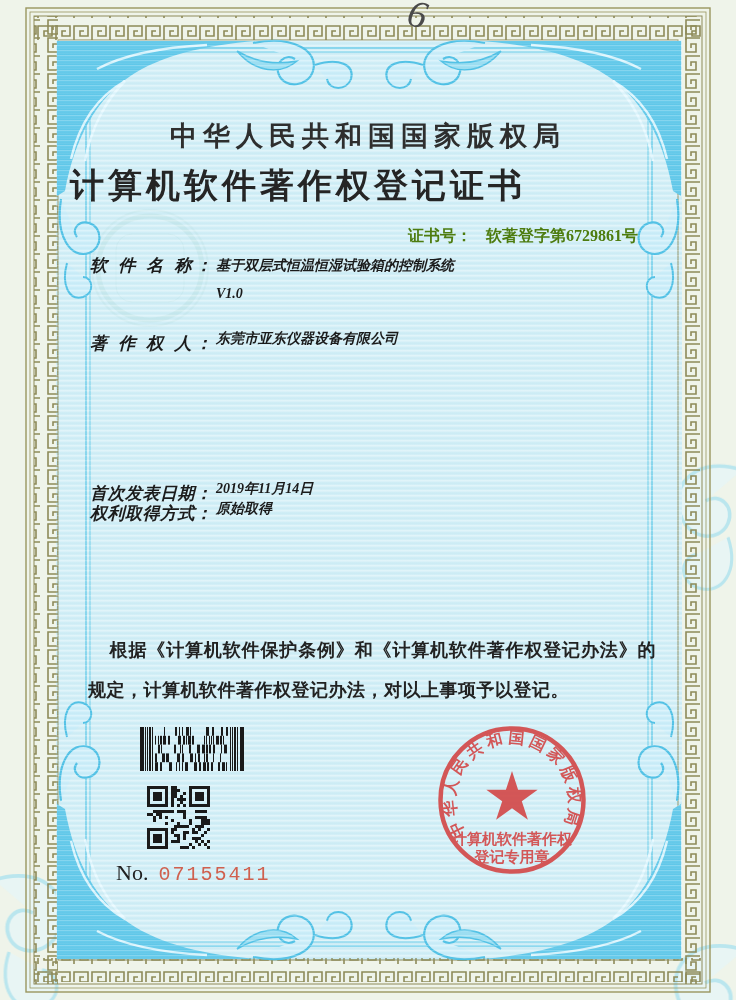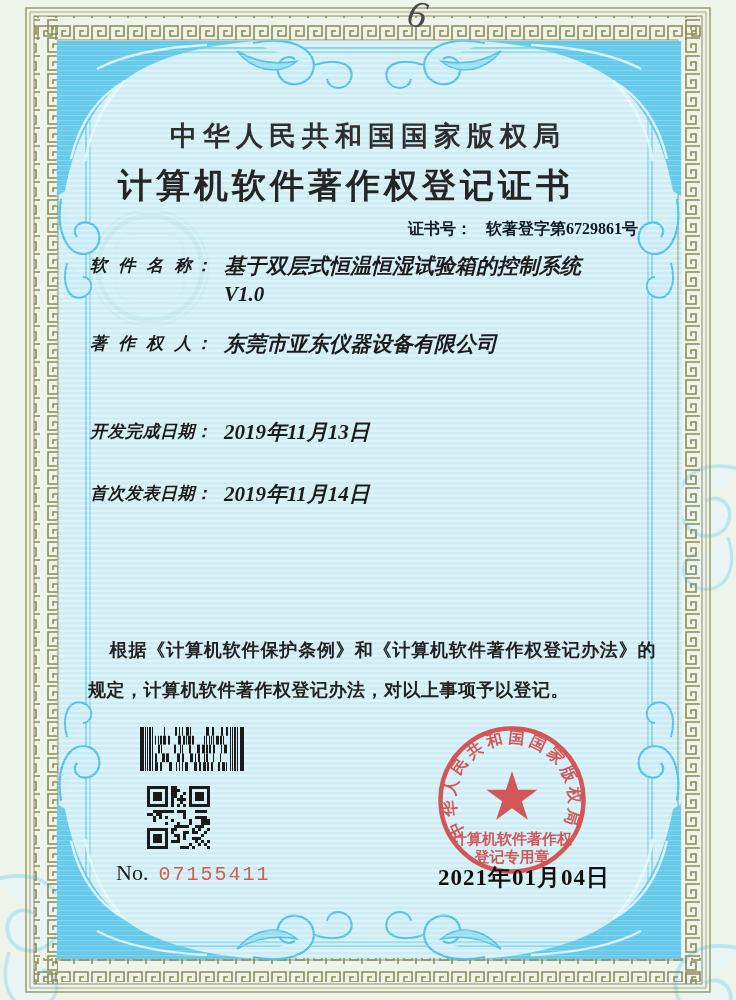--- a/index.html
+++ b/index.html
@@ -13,27 +13,27 @@
     position:absolute;left:56px;top:40px;width:626px;height:920px;z-index:1;
     background:repeating-linear-gradient(180deg,
       rgba(255,255,255,0.35) 0px, rgba(255,255,255,0) 2px,
       rgba(168,220,236,0.28) 3px, rgba(255,255,255,0) 5px);
     pointer-events:none;
   }
   .txt{position:absolute;z-index:3;color:#222;}
   .title1{left:0;top:118px;width:736px;text-align:center;font-size:27px;font-weight:700;
           letter-spacing:6px;color:#2e2e2e;}
   .title2{left:0;top:163px;width:596px;text-align:center;font-size:34px;font-weight:700;
-          letter-spacing:4px;color:#252525;margin-left:48px;}
-  .certno{right:98px;top:219px;font-size:16px;font-weight:700;color:#0f172a;}
+          letter-spacing:4px;color:#252525;}
+  .certno{right:98px;top:226px;font-size:16px;font-weight:700;color:#4d7c0f;}
   .certno .cv{margin-left:14px;}
   .row{position:absolute;left:90px;z-index:3;font-weight:700;color:#1b1b1b;font-style:italic;}
   .lbl{display:inline-block;width:122px;font-size:17px;text-align:justify;text-align-last:justify;
        vertical-align:top;line-height:28px;}
-  .val{display:inline-block;margin-left:8px;font-size:21px;vertical-align:top;}
+  .val{display:inline-block;font-size:14px;vertical-align:top;}
   .vline{display:block;line-height:28px;}
   .para{left:88px;top:630px;width:568px;font-size:18px;font-weight:700;line-height:40px;
         letter-spacing:0.5px;text-align:justify;text-indent:1.2em;color:#222;}
   .serial{left:116px;top:860px;font-size:22px;color:#222;z-index:3;text-align:center;}
   .serial .num{font-family:"Liberation Mono","DejaVu Sans Mono",monospace;
                font-size:20px;letter-spacing:2px;color:#d0604e;margin-left:10px;}
   .sealwrap{position:absolute;left:432px;top:720px;width:160px;height:160px;z-index:4;opacity:0.92;}
   .datebox{left:438px;top:862px;font-size:23px;font-weight:700;letter-spacing:1px;color:#101010;z-index:5;}
   .mark6{position:absolute;left:408px;top:-8px;z-index:6;font-style:italic;font-size:38px;
          color:#4a4a4a;transform:rotate(14deg);font-weight:400;}
@@ -120,27 +120,27 @@
     <span class="lbl">软 件 名 称：</span>
     <span class="val">
       <span class="vline">基于双层式恒温恒湿试验箱的控制系统</span>
       <span class="vline">V1.0</span>
     </span>
   </div>
   <div class="row" style="top:330px">
     <span class="lbl">著 作 权 人：</span>
     <span class="val">东莞市亚东仪器设备有限公司</span>
   </div>
-  <div class="row" style="top:418px">
-    <span class="lbl">开发完成日期：</span>
-    <span class="val">2019年11月13日</span>
-  </div>
   <div class="row" style="top:480px">
     <span class="lbl">首次发表日期：</span>
     <span class="val">2019年11月14日</span>
+  </div>
+  <div class="row" style="top:500px">
+    <span class="lbl">权利取得方式：</span>
+    <span class="val">原始取得</span>
   </div>
 
   <div class="txt para">根据《计算机软件保护条例》和《计算机软件著作权登记办法》的规定，计算机软件著作权登记办法，对以上事项予以登记。</div>
 
   <svg class="codebox" style="left:140px;top:727px" width="106" height="44" viewBox="0 0 106 44" id="barcode">
       <rect x="0" y="0" width="4" height="44" fill="#1a1a1a"></rect>
       <rect x="5" y="0" width="1" height="44" fill="#1a1a1a"></rect>
       <rect x="7" y="0" width="1" height="44" fill="#1a1a1a"></rect>
       <rect x="9" y="0" width="2" height="44" fill="#1a1a1a"></rect>
       <rect x="12" y="0" width="1" height="44" fill="#1a1a1a"></rect>
@@ -350,15 +350,14 @@
       <circle cx="80" cy="80" r="71.5" fill="none" stroke="#d34a4a" stroke-width="4.5"></circle>
       <text font-size="16" font-weight="700" fill="#d34a4a" letter-spacing="4.2" font-family="Liberation Serif, DejaVu Serif, serif">
         <textPath href="#sealArc">中华人民共和国国家版权局</textPath>
       </text>
       <polygon fill="#d34a4a" points="80,51 86.1,69.7 105.7,69.7 89.8,81.2 95.9,99.8 80,88.3 64.1,99.8 70.2,81.2 54.3,69.7 73.9,69.7"></polygon>
       <text x="80" y="124" text-anchor="middle" font-size="15" font-weight="700" fill="#d34a4a" font-family="Liberation Serif, DejaVu Serif, serif">计算机软件著作权</text>
       <text x="80" y="142" text-anchor="middle" font-size="15" font-weight="700" fill="#d34a4a" font-family="Liberation Serif, DejaVu Serif, serif">登记专用章</text>
     </svg>
   </div>
 
-  <div class="txt datebox">2021年01月04日</div>
 
 </div>
 
 </body></html>

